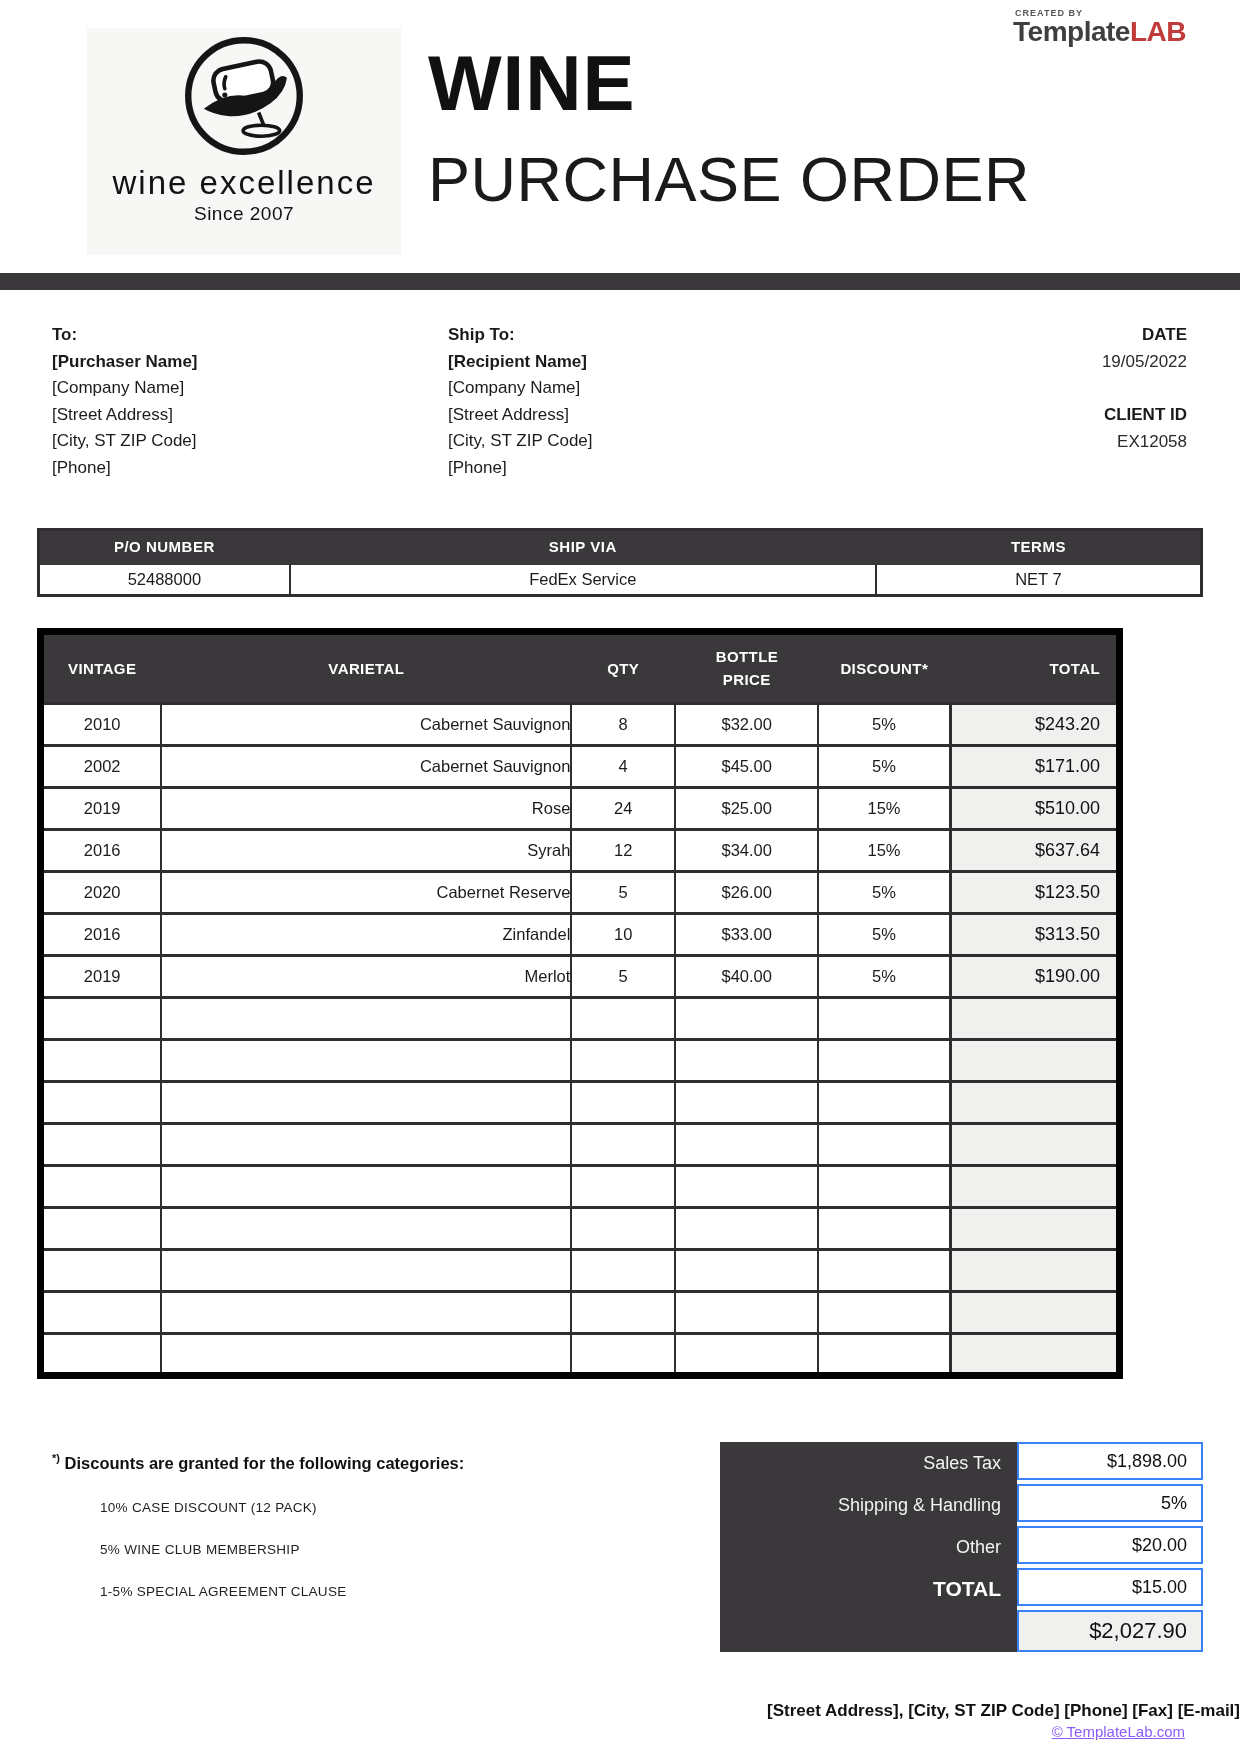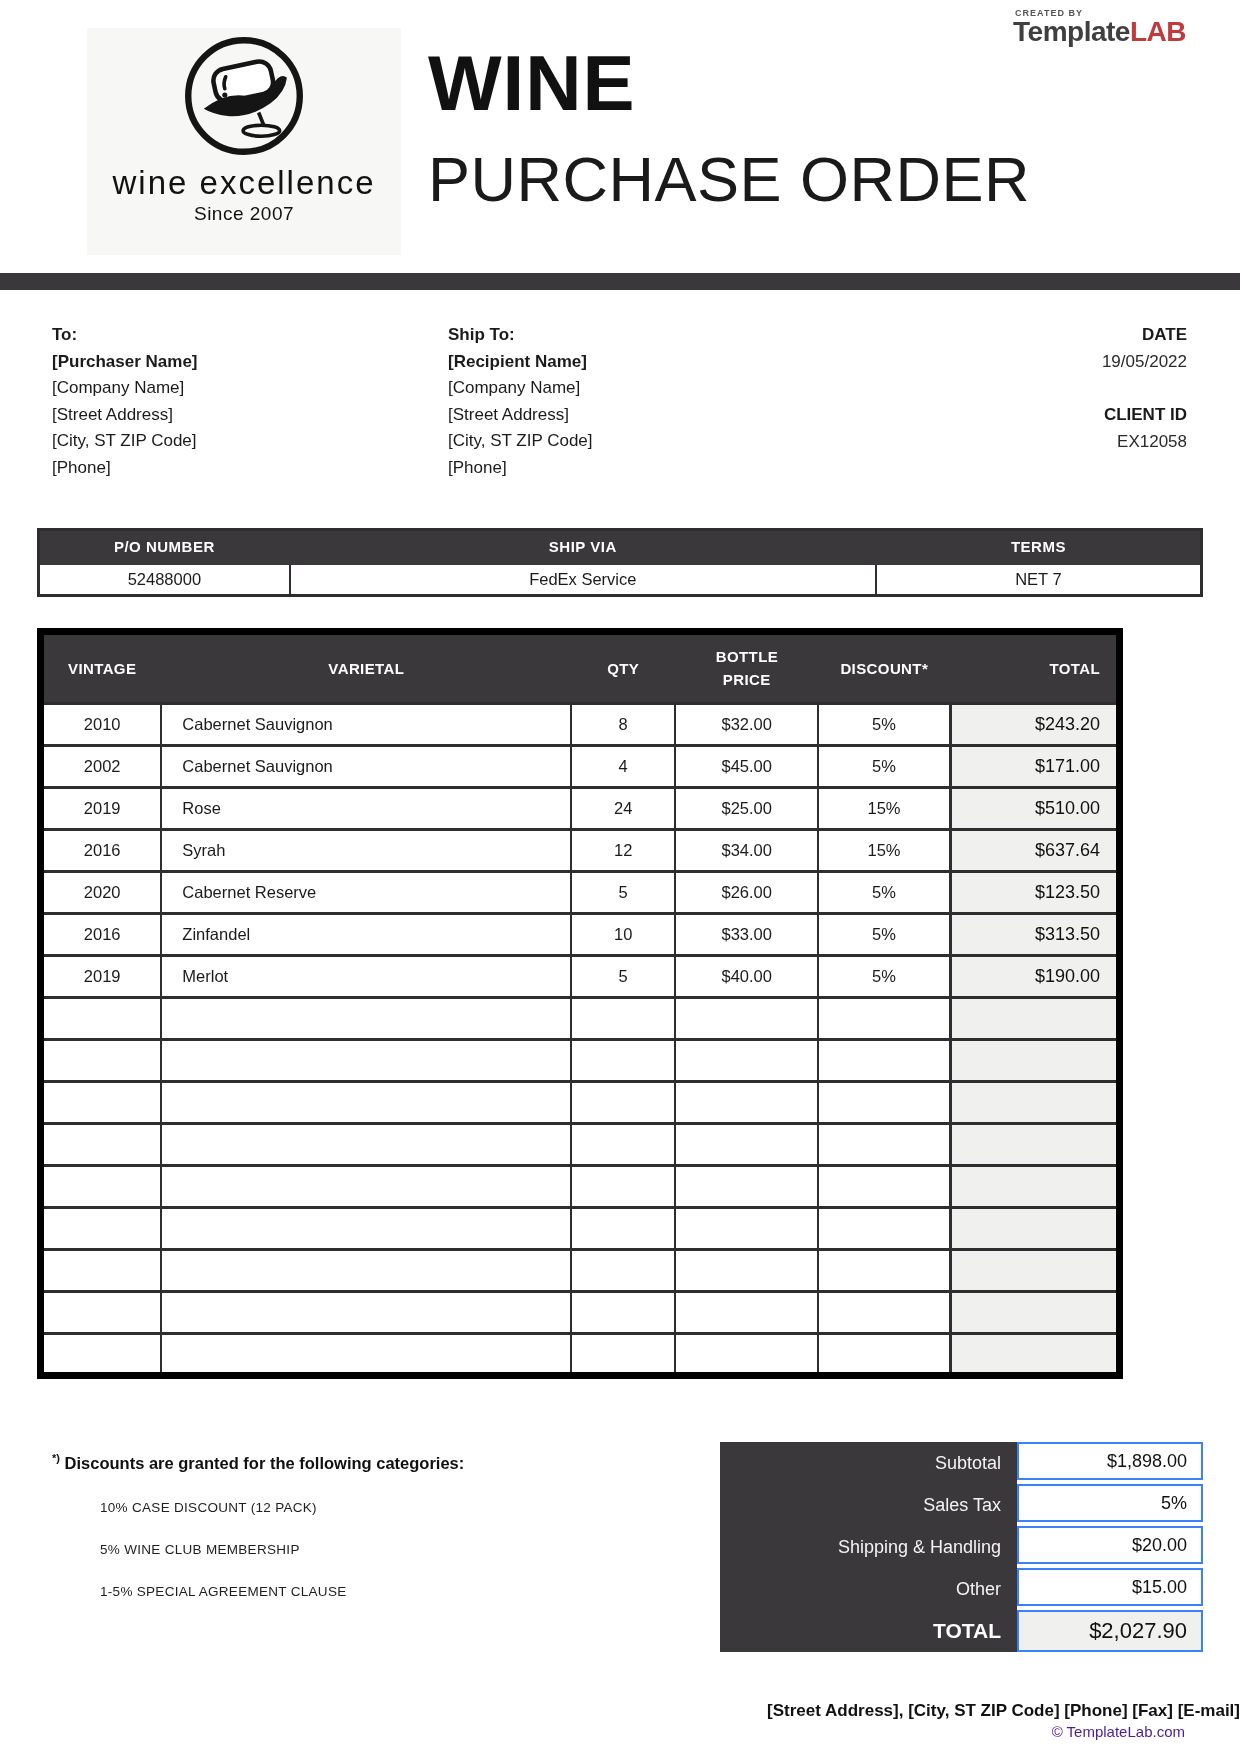--- a/index.html
+++ b/index.html
@@ -50,21 +50,21 @@
   .order-table th {
     background:#3a383a; color:#fff; font-size:15px; font-weight:700; letter-spacing:0.4px;
     height:72px; text-align:center; vertical-align:middle; border:2px solid #3a383a;
   }
   .order-table th.c-total { text-align:right; padding-right:16px; }
   .order-table th.c-price .wrapbox { display:inline-block; width:62px; line-height:1.5; }
   .order-table td {
     height:42px; font-size:16.5px; text-align:center; vertical-align:middle;
     border-left:2px solid #2f2d2f; border-right:2px solid #2f2d2f; border-top:3px solid #2f2d2f;
   }
-  .order-table td.c-varietal { text-align:left; padding-left:20px; }
+  .order-table td.c-varietal { text-align:right; padding-left:20px; }
   .order-table td.c-total {
     background:#f0f0ef; text-align:right; padding-right:16px; font-size:18px; color:#111;
     border-left:3px solid #2f2d2f;
   }
 
   
   .bottom { display:flex; margin:63px 37px 0 52px; }
   .notes { flex:1; padding-top:10px; }
   .notes-heading { font-size:16.5px; font-weight:700; color:#111; }
   .notes-heading sup { font-size:11px; }
@@ -79,21 +79,21 @@
   .t-right { width:186px; display:flex; flex-direction:column; }
   .t-right .t-value {
     height:38px; margin-bottom:4px; border:2px solid #3b82f6; background:#fff;
     display:flex; align-items:center; justify-content:flex-end; padding-right:14px; font-size:18px; color:#111;
   }
   .t-right .t-value.grand { height:42px; margin-bottom:0; background:#f0f0ef; font-size:22px; }
 
   
   .footer-address { text-align:right; font-weight:700; font-size:17px; margin-top:49px; color:#111; }
   .copyright {
-    position:absolute; right:55px; bottom:14px; font-size:15px; color:#4c1d95; 
+    position:absolute; right:55px; bottom:14px; font-size:15px; color:#8b5cf6; text-decoration:underline;
   }
 </style>
 </head>
 <body>
 
 <div class="page">
 
   <div class="header">
     <div class="logo-block">
       <svg width="128" height="128" viewBox="0 0 140 140">
@@ -325,21 +325,20 @@
   <div class="bottom">
     <div class="notes">
       <p class="notes-heading"><sup>*)</sup> <span>Discounts are granted for the following categories:</span></p>
       <p class="note-item">10% CASE DISCOUNT (12 PACK)</p>
       <p class="note-item">5% WINE CLUB MEMBERSHIP</p>
       <p class="note-item">1-5% SPECIAL AGREEMENT CLAUSE</p>
     </div>
 
     <div class="totals">
       <div class="t-left">
-        <div class="t-label">Subtotal</div>
         <div class="t-label">Sales Tax</div>
         <div class="t-label">Shipping &amp; Handling</div>
         <div class="t-label">Other</div>
         <div class="t-label grand">TOTAL</div>
       </div>
       <div class="t-right">
         <div class="t-value">$1,898.00</div>
         <div class="t-value">5%</div>
         <div class="t-value">$20.00</div>
         <div class="t-value">$15.00</div>

